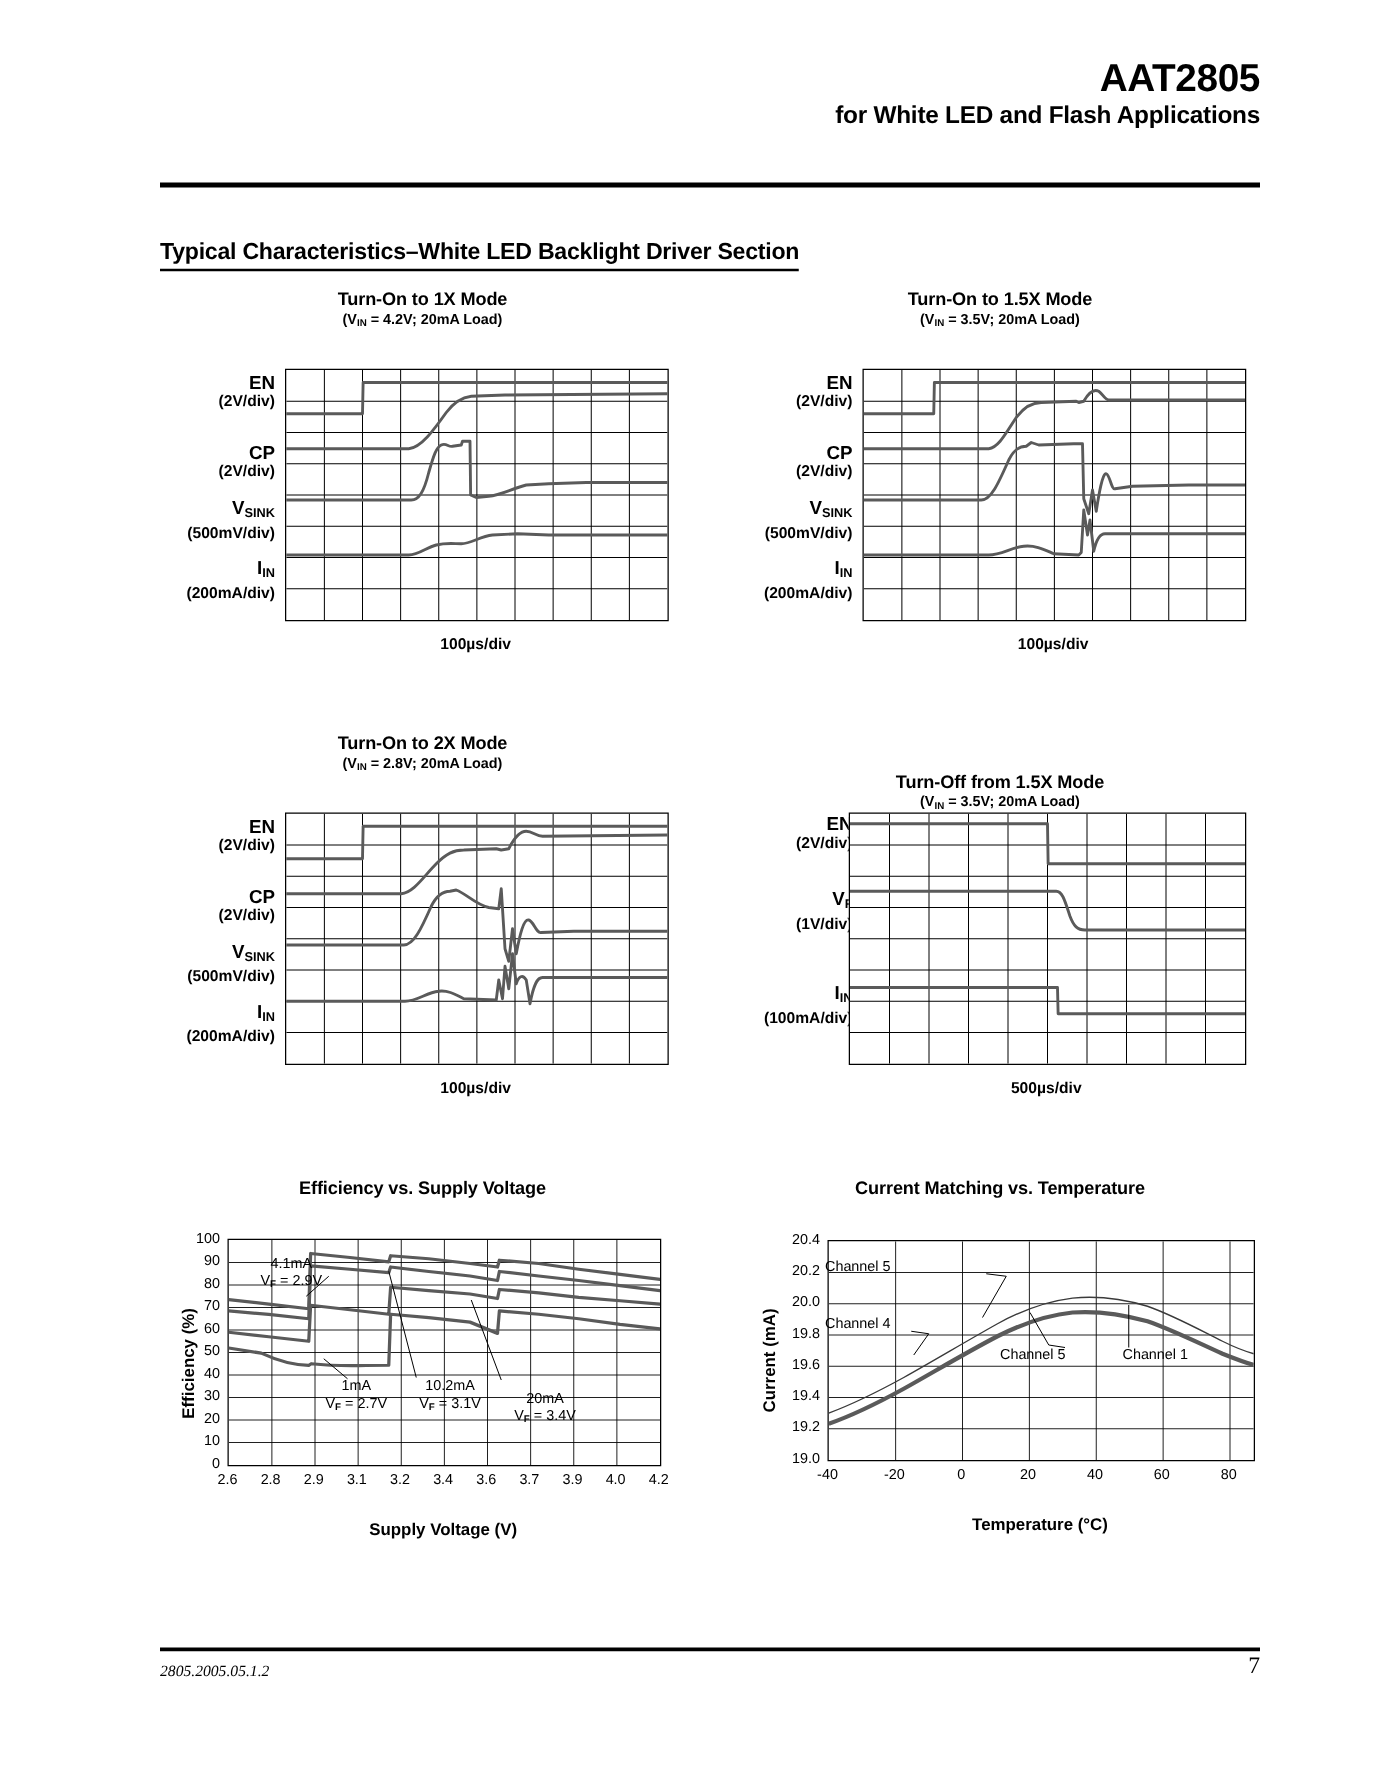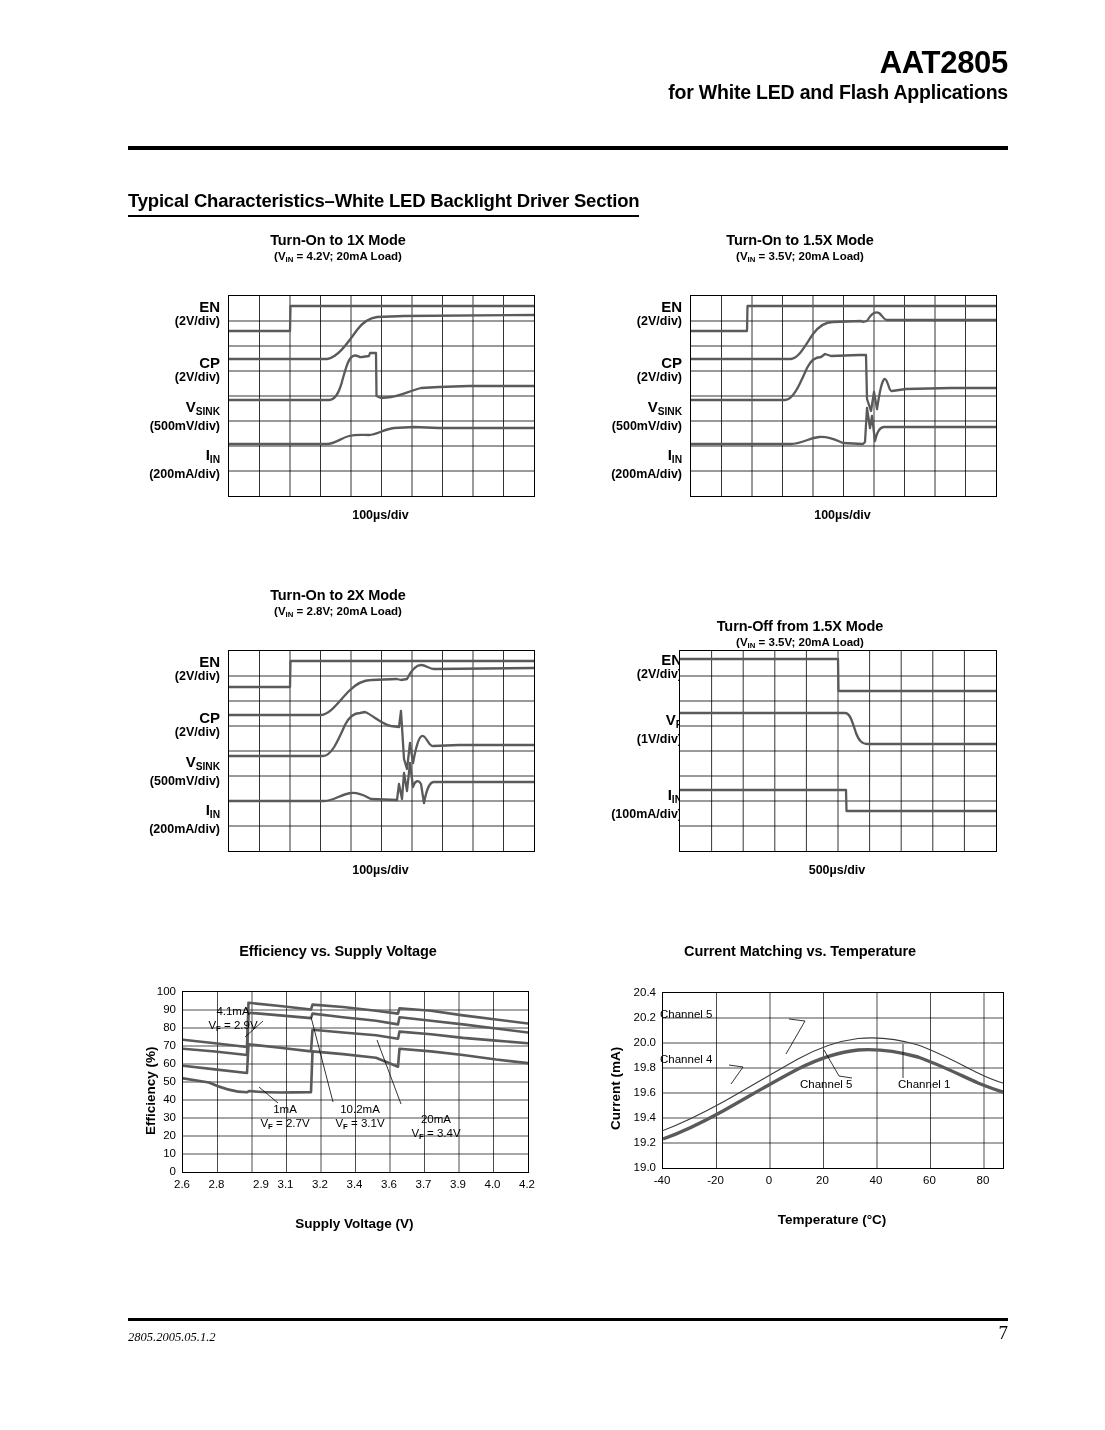--- a/index.html
+++ b/index.html
@@ -314,21 +314,21 @@
     <div>10.2mA</div>
     <div><span>V</span><sub>F</sub><span> = 3.1V</span></div>
   </div>
   <div class="ann" style="left:396px; top:1112px; width:80px;">
     <div>20mA</div>
     <div><span>V</span><sub>F</sub><span> = 3.4V</span></div>
   </div>
 
   <div class="tick tick-x" style="left:164px; top:1178px; width:36px;">2.6</div>
   <div class="tick tick-x" style="left:198.5px; top:1178px; width:36px;">2.8</div>
-  <div class="tick tick-x" style="left:233px; top:1178px; width:36px;text-align:right;">2.9</div>
+  <div class="tick tick-x" style="left:233px; top:1178px; width:36px;">2.9</div>
   <div class="tick tick-x" style="left:267.5px; top:1178px; width:36px;">3.1</div>
   <div class="tick tick-x" style="left:302px; top:1178px; width:36px;">3.2</div>
   <div class="tick tick-x" style="left:336.5px; top:1178px; width:36px;">3.4</div>
   <div class="tick tick-x" style="left:371px; top:1178px; width:36px;">3.6</div>
   <div class="tick tick-x" style="left:405.5px; top:1178px; width:36px;">3.7</div>
   <div class="tick tick-x" style="left:440px; top:1178px; width:36px;">3.9</div>
   <div class="tick tick-x" style="left:474.5px; top:1178px; width:36px;">4.0</div>
   <div class="tick tick-x" style="left:509px; top:1178px; width:36px;">4.2</div>
 
   <div class="xy-xlabel" style="left:182px; top:1216px; width:345px;">Supply Voltage (V)</div>

